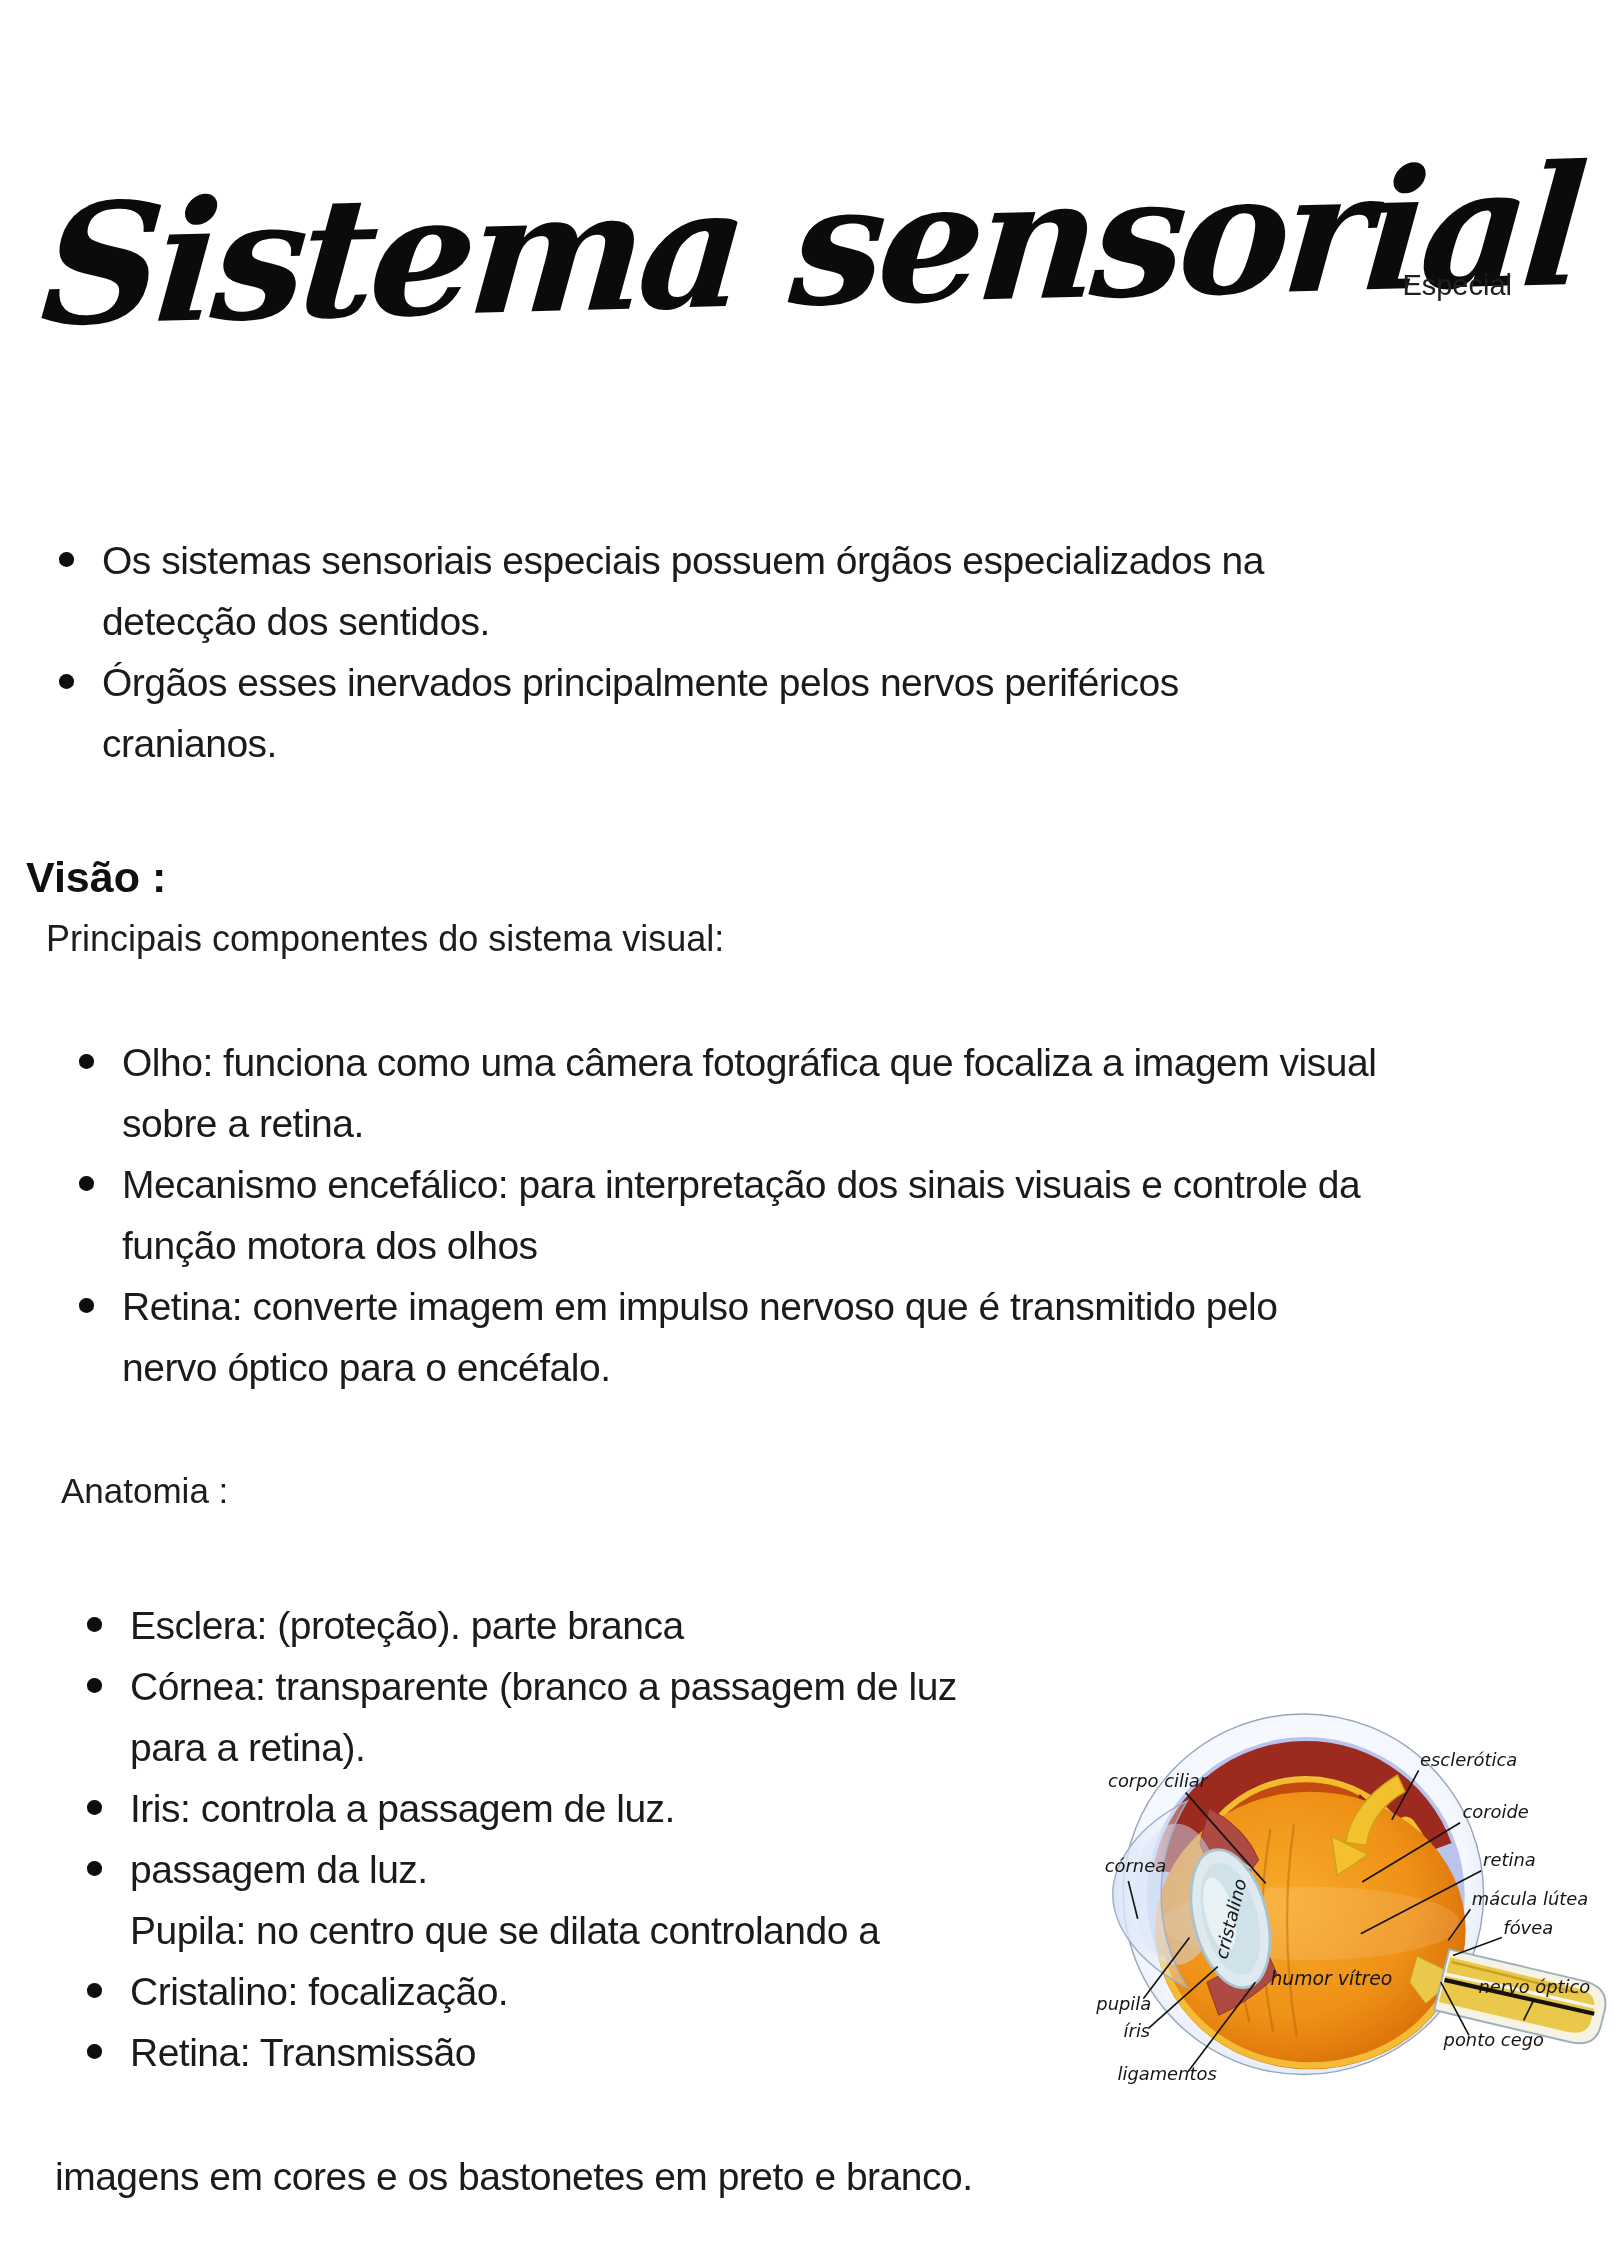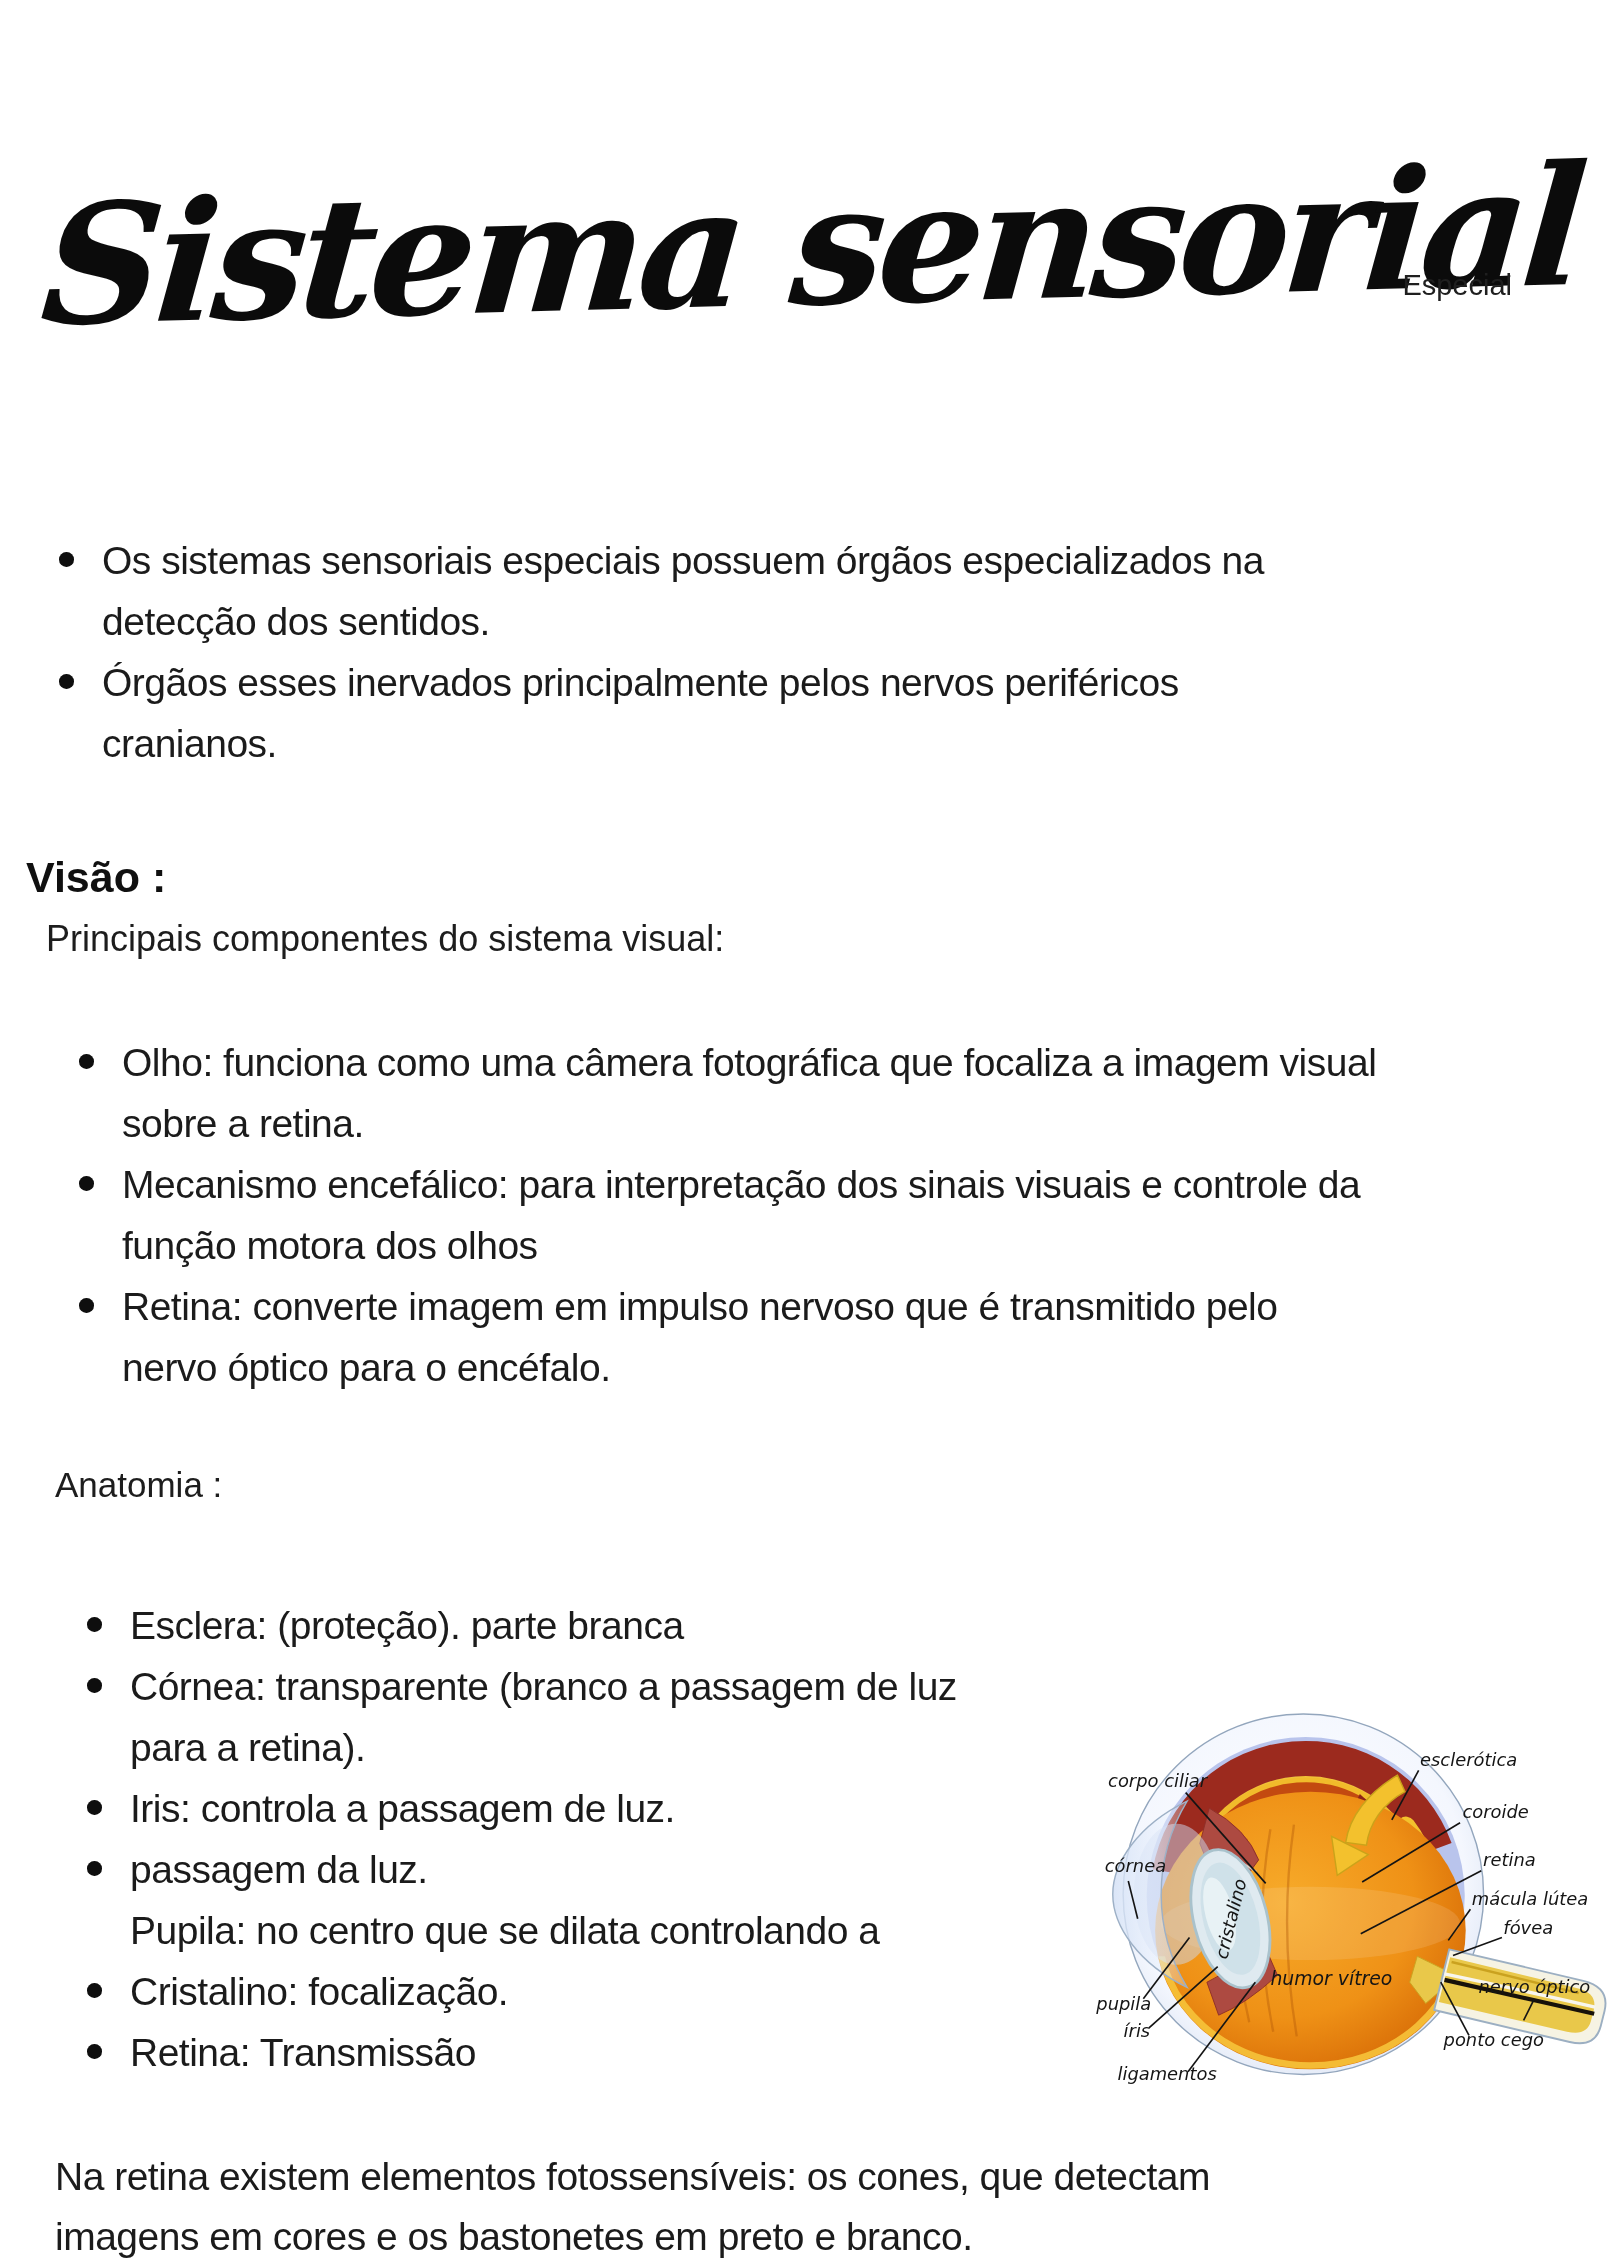--- a/index.html
+++ b/index.html
@@ -53,21 +53,21 @@
     <li>
       <span class="ln">Mecanismo encefálico: para interpretação dos sinais visuais e controle da</span>
       <span class="ln">função motora dos olhos</span>
     </li>
     <li>
       <span class="ln">Retina: converte imagem em impulso nervoso que é transmitido pelo</span>
       <span class="ln">nervo óptico para o encéfalo.</span>
     </li>
   </ul>
 
-  <p class="h-light" style="top:1465px;left:55px;margin:0;">Anatomia :</p>
+  <p class="h-light" style="top:1465px;left:55px;margin:6px;">Anatomia :</p>
 
   <ul class="list" style="top:1595px;left:130px;">
     <li>
       <span class="ln">Esclera: (proteção). parte branca</span>
     </li>
     <li>
       <span class="ln">Córnea: transparente (branco a passagem de luz</span>
       <span class="ln">para a retina).</span>
     </li>
     <li>
@@ -79,21 +79,20 @@
     </li>
     <li>
       <span class="ln">Cristalino: focalização.</span>
     </li>
     <li>
       <span class="ln">Retina: Transmissão</span>
     </li>
   </ul>
 
   <p class="closing" style="top:2147px;left:55px;margin:0;">
-    <span class="ln">Na retina existem elementos fotossensíveis: os cones, que detectam</span>
     <span class="ln">imagens em cores e os bastonetes em preto e branco.</span>
   </p>
 
   <svg style="position:absolute;left:1068px;top:1674px;" width="554" height="440" viewBox="0 0 1177 935">
     <defs>
       <radialGradient id="gSclera" cx="48%" cy="45%" r="60%">
         <stop offset="0%" stop-color="#ffffff"></stop>
           <stop offset="78%" stop-color="#f4f7fe"></stop>
           <stop offset="100%" stop-color="#dde5f4"></stop>
       </radialGradient>

